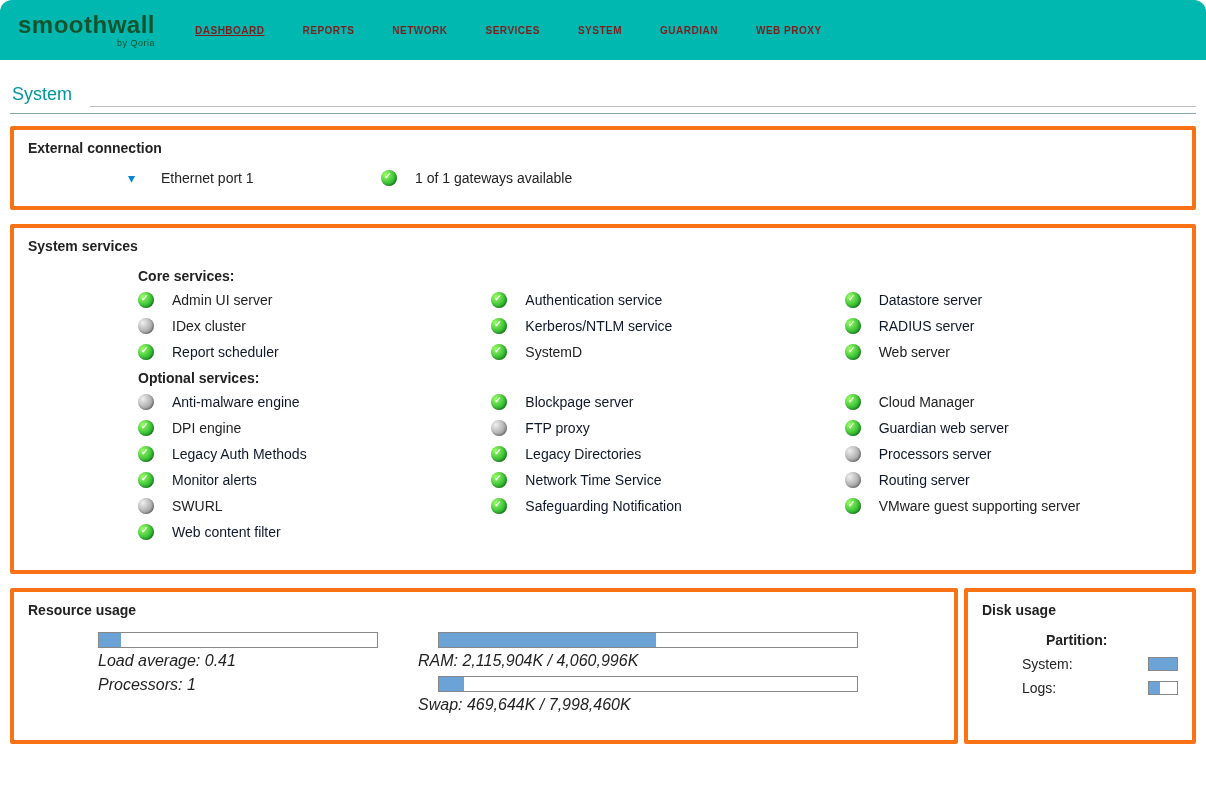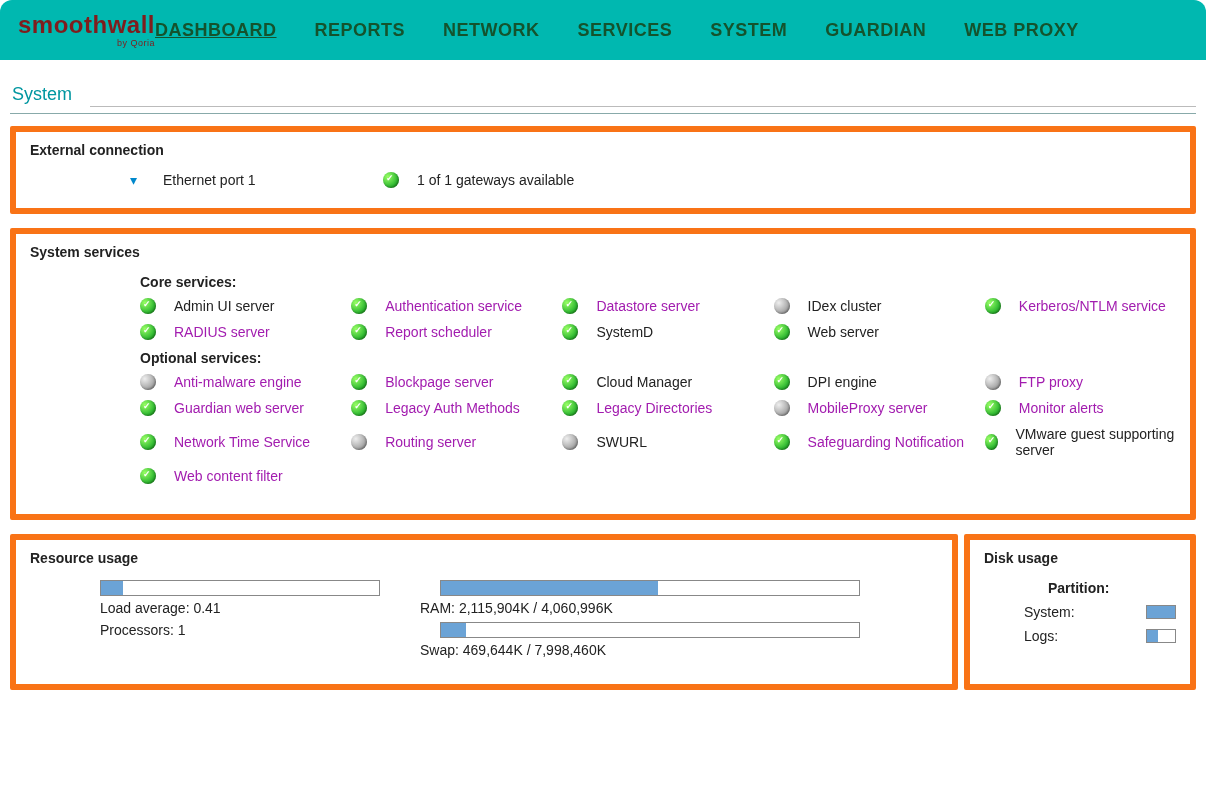--- a/index.html
+++ b/index.html
@@ -1,54 +1,54 @@
 <!DOCTYPE html>
 <html><head>
 <meta charset="utf-8">
 <style>
   * { box-sizing: border-box; margin: 0; padding: 0; }
   body { font-family: Arial, Helvetica, sans-serif; font-size: 14px; color: #222; background: #fff; width: 1206px; }
   
   .topbar { background: #00b8b0; height: 60px; display: flex; align-items: center; padding: 0 18px; border-radius: 12px 12px 0 0; }
-  .logo { color: #7f1d1d; font-weight: bold; font-size: 22px; letter-spacing: 0.5px; display:flex; flex-direction:column; align-items:flex-end; line-height:1; }
+  .logo { color: #14532d; font-weight: bold; font-size: 22px; letter-spacing: 0.5px; margin-right: 40px; display:flex; flex-direction:column; align-items:flex-end; line-height:1; }
   .logo .brand { font-size:24px; font-weight:700; }
   .logo .sub { font-size:9px; font-weight:normal; margin-top:2px; }
   .navitems { display:flex; gap: 38px; }
-  .navitem { color:#14532d; font-size:18px; font-weight:600; letter-spacing:0.5px; cursor:pointer; text-transform:uppercase; }
+  .navitem { color:#7f1d1d; font-size:10px; font-weight:600; letter-spacing:0.5px; cursor:pointer; text-transform:uppercase; }
   .navitem.active { text-decoration: underline; }
   
   .page { padding: 10px; }
   .page-title { color:#0096a0; font-size:18px; padding: 14px 2px 8px 2px; border-bottom:1px solid #8aa; margin-bottom:12px; position:relative; }
   .page-title::after { content:""; position:absolute; left:80px; right:0; bottom:6px; border-bottom:1px solid #bbb; }
   
-  .panel { border:6px solid #f97316; border-radius:2px; padding:10px 14px 20px 14px; margin-bottom:14px; }
+  .panel { border:4px solid #f97316; border-radius:2px; padding:10px 14px 20px 14px; margin-bottom:14px; }
   .panel-title { font-weight:bold; font-size:14px; margin-bottom:14px; }
   
   .conn-row { display:flex; align-items:center; padding-left:100px; }
   .chevron { color:#0088cc; margin-right:26px; font-size:14px; cursor:pointer; }
   .conn-name { width:220px; }
   .status-dot { width:16px; height:16px; border-radius:50%; display:inline-block; margin-right:18px; vertical-align:middle; position:relative; }
   .status-dot.green { background: radial-gradient(circle at 30% 30%, #9f6, #3b3 60%, #181 100%); box-shadow: inset -1px -1px 2px rgba(0,0,0,.3); }
   .status-dot.green::after{ content:"✓"; color:#fff; font-size:9px; position:absolute; left:3px; top:1px; font-weight:bold;}
   .status-dot.gray { background: radial-gradient(circle at 30% 30%, #eee, #aaa 60%, #777 100%); box-shadow: inset -1px -1px 2px rgba(0,0,0,.3); }
   
   .svc-section-title { font-weight:bold; padding-left:110px; margin:8px 0 8px 0; }
-  .svc-grid { display:grid; grid-template-columns: 1fr 1fr 1fr 1fr 1fr; padding-left:110px; row-gap:10px; column-gap:20px; margin-bottom:10px; }
+  .svc-grid { display:grid; grid-template-columns: 1fr 1fr 1fr; padding-left:110px; row-gap:10px; column-gap:20px; margin-bottom:10px; }
   .svc-item { display:flex; align-items:center; }
   .svc-name { }
-  .svc-name.link { color:#a21caf; cursor:pointer; }
+  .svc-name.link { color:#0f172a; cursor:pointer; }
   
   .bottom-row { display:flex; gap:6px; }
   .panel.resource { flex:1; }
   .panel.disk { width:232px; }
   .res-inner { display:flex; gap:40px; padding-left:70px; }
   .res-col { }
   .bar { border:1px solid #888; height:16px; background:#fff; position:relative; margin-bottom:4px; }
   .bar-fill { background:#6ba3d6; height:100%; }
-  .res-text { font-size:14px; margin-bottom:6px; }
+  .res-text { font-size:16px; margin-bottom:6px;font-style:italic; }
   .disk-body { padding-left:40px; }
   .disk-head { font-weight:bold; margin-bottom:8px;padding-left:24px; }
   .disk-row { display:flex; justify-content:space-between; align-items:center; margin-bottom:8px; }
   .minibar { width:30px; height:14px; border:1px solid #888; background:#fff; position:relative; }
   .minibar-fill { background:#6ba3d6; height:100%; }
 </style>
 </head>
 <body>
 
 <div class="topbar">
@@ -150,21 +150,21 @@
         <div class="svc-item">
           <span class="status-dot green"></span>
           <span class="svc-name link">Legacy Auth Methods</span>
         </div>
         <div class="svc-item">
           <span class="status-dot green"></span>
           <span class="svc-name link">Legacy Directories</span>
         </div>
         <div class="svc-item">
           <span class="status-dot gray"></span>
-          <span class="svc-name link">MobileProxy server</span>
+          <span class="svc-name link">Processors server</span>
         </div>
         <div class="svc-item">
           <span class="status-dot green"></span>
           <span class="svc-name link">Monitor alerts</span>
         </div>
         <div class="svc-item">
           <span class="status-dot green"></span>
           <span class="svc-name link">Network Time Service</span>
         </div>
         <div class="svc-item">

